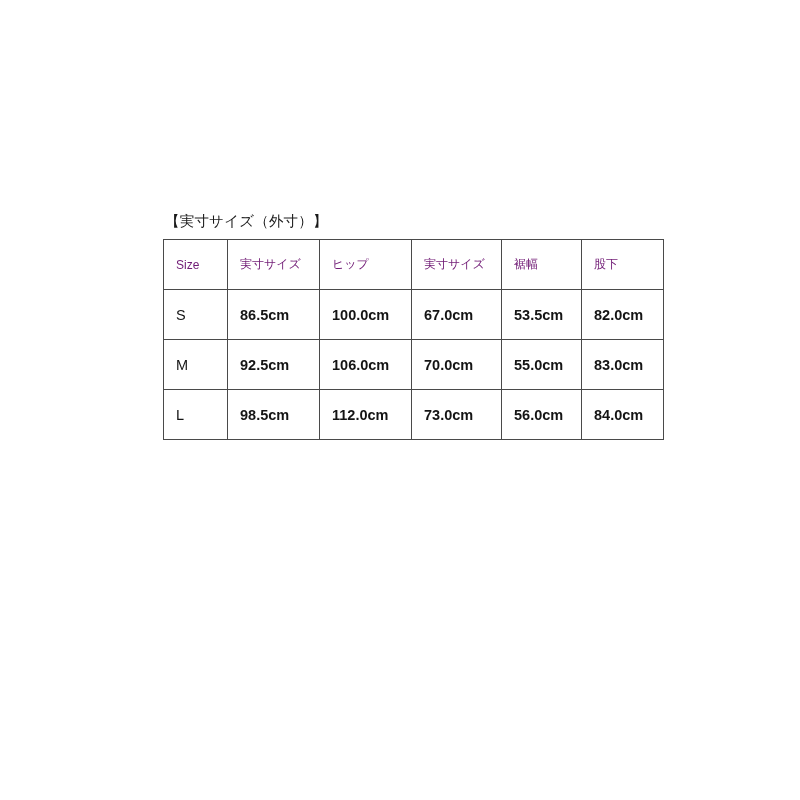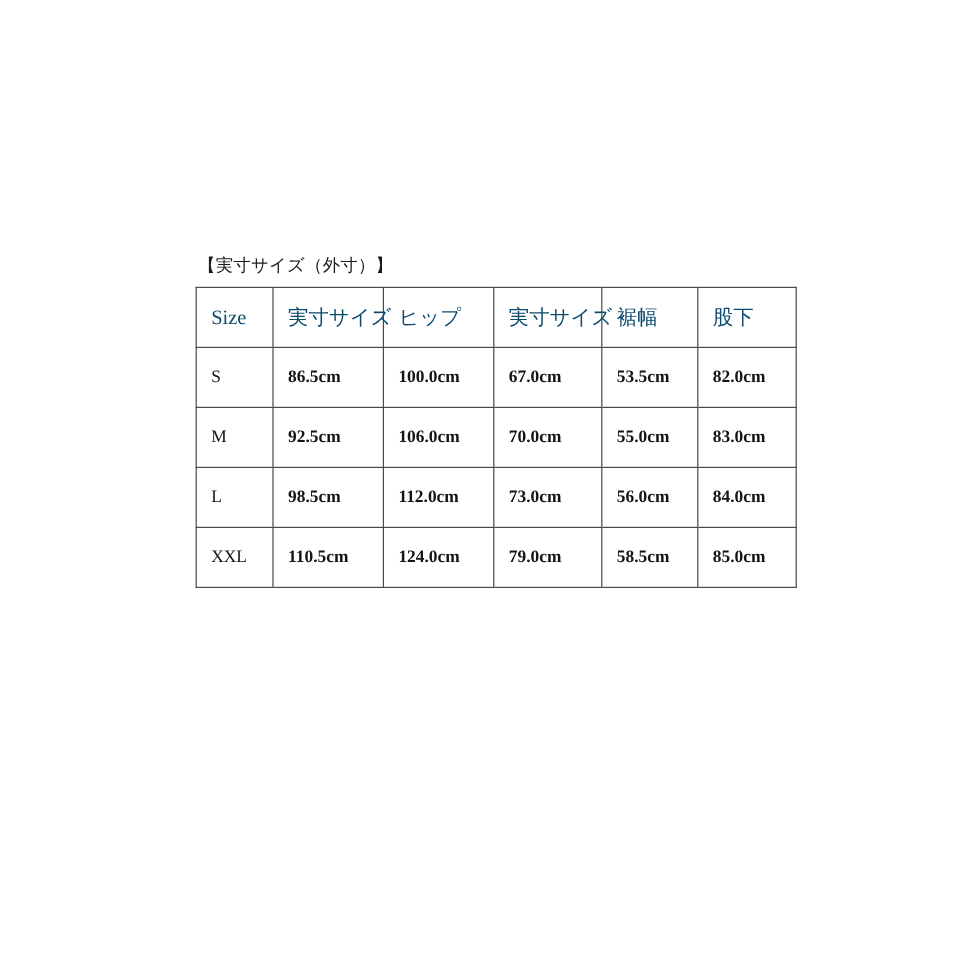--- a/index.html
+++ b/index.html
@@ -10,21 +10,20 @@
     width: 800px;
     height: 800px;
     background: #ffffff;
     font-family: "Liberation Sans", sans-serif;
     overflow: hidden;
   }
   .page {
     position: relative;
     width: 800px;
     height: 800px;
-    font-family: Liberation Serif, serif;
   }
   .size-block {
     position: absolute;
     left: 163px;
     top: 212px;
     width: 500px;
   }
   .block-title {
     font-size: 14.5px;
     color: #1a1a1a;
@@ -52,22 +51,22 @@
     padding: 0 0 0 12px;
     text-align: left;
     vertical-align: middle;
     font-size: 14.5px;
     color: #141414;
     font-weight: 700;
     white-space: nowrap;
   }
   table.size-table thead th {
     font-weight: 400;
-    font-size: 17px;
-    color: #0c4a6e;
+    font-size: 12px;
+    color: #701a75;
   }
   table.size-table tbody td.rowhead {
     font-weight: 400;
   }
 </style>
 </head>
 <body>
 
 <div class="page">
   <div class="size-block">
@@ -109,24 +108,16 @@
           <td>83.0cm</td>
         </tr>
         <tr>
           <td class="rowhead">L</td>
           <td>98.5cm</td>
           <td>112.0cm</td>
           <td>73.0cm</td>
           <td>56.0cm</td>
           <td>84.0cm</td>
         </tr>
-        <tr>
-          <td class="rowhead">XXL</td>
-          <td>110.5cm</td>
-          <td>124.0cm</td>
-          <td>79.0cm</td>
-          <td>58.5cm</td>
-          <td>85.0cm</td>
-        </tr>
       </tbody>
     </table>
   </div>
 </div>
 
 </body></html>

